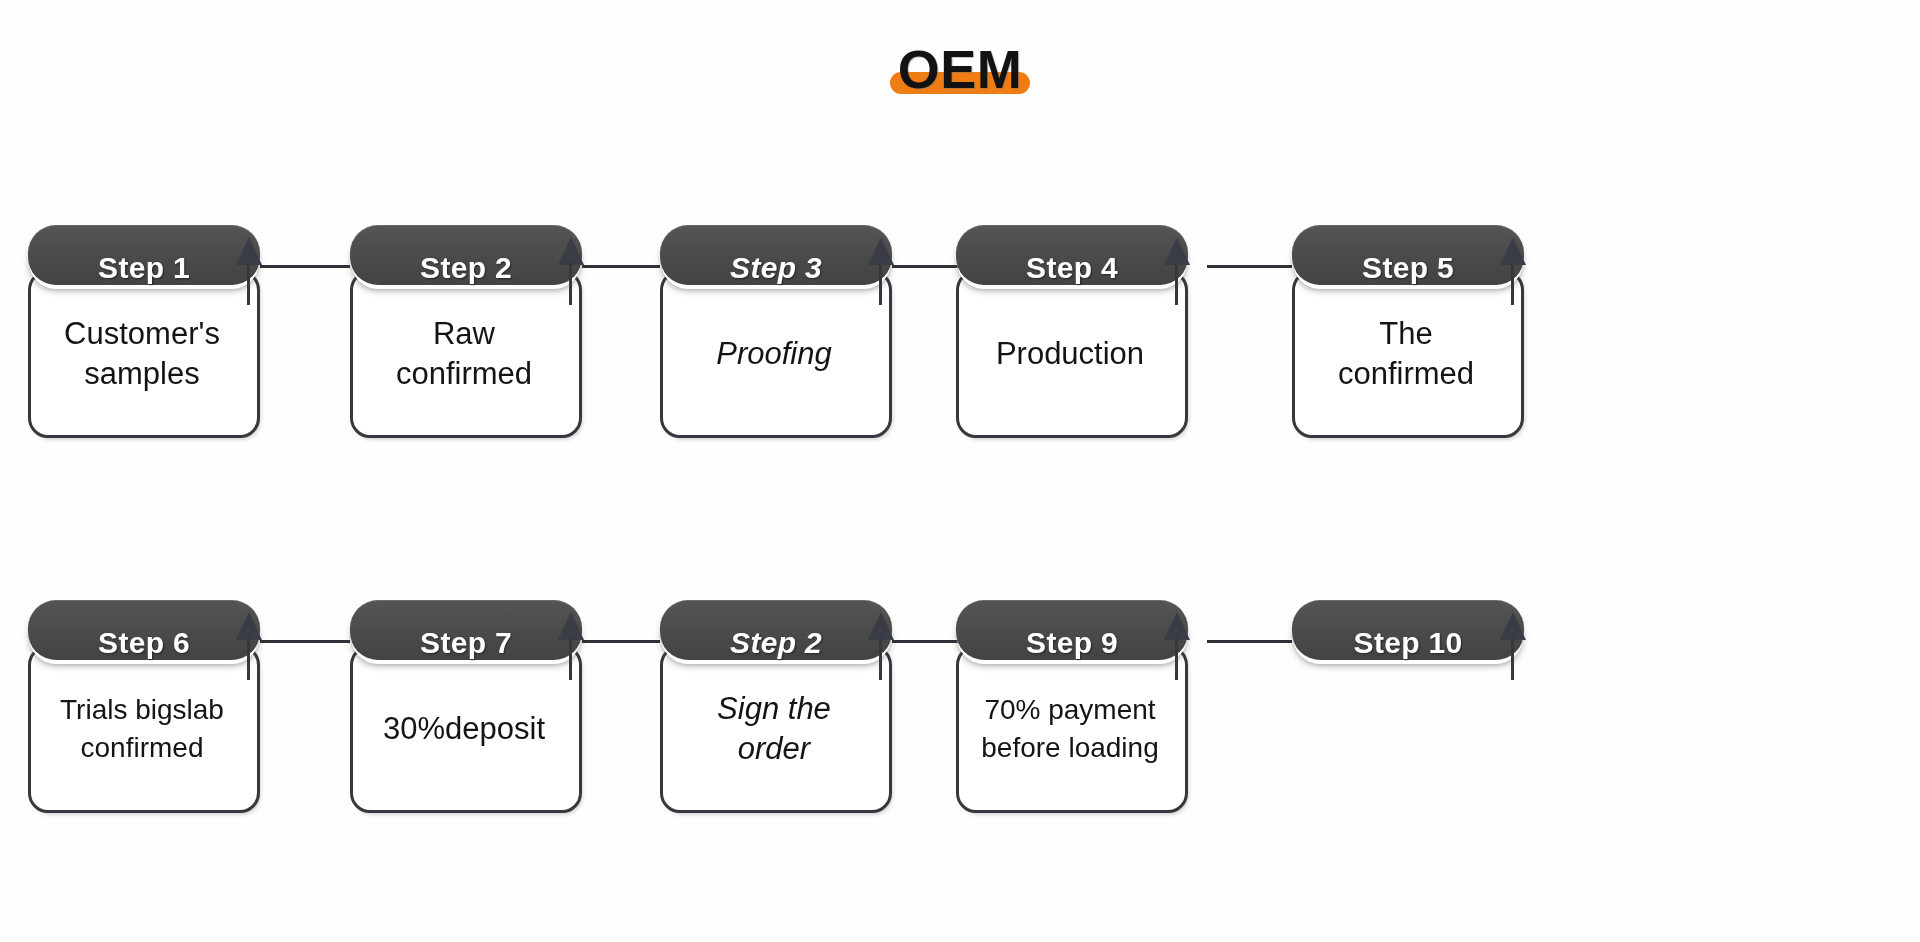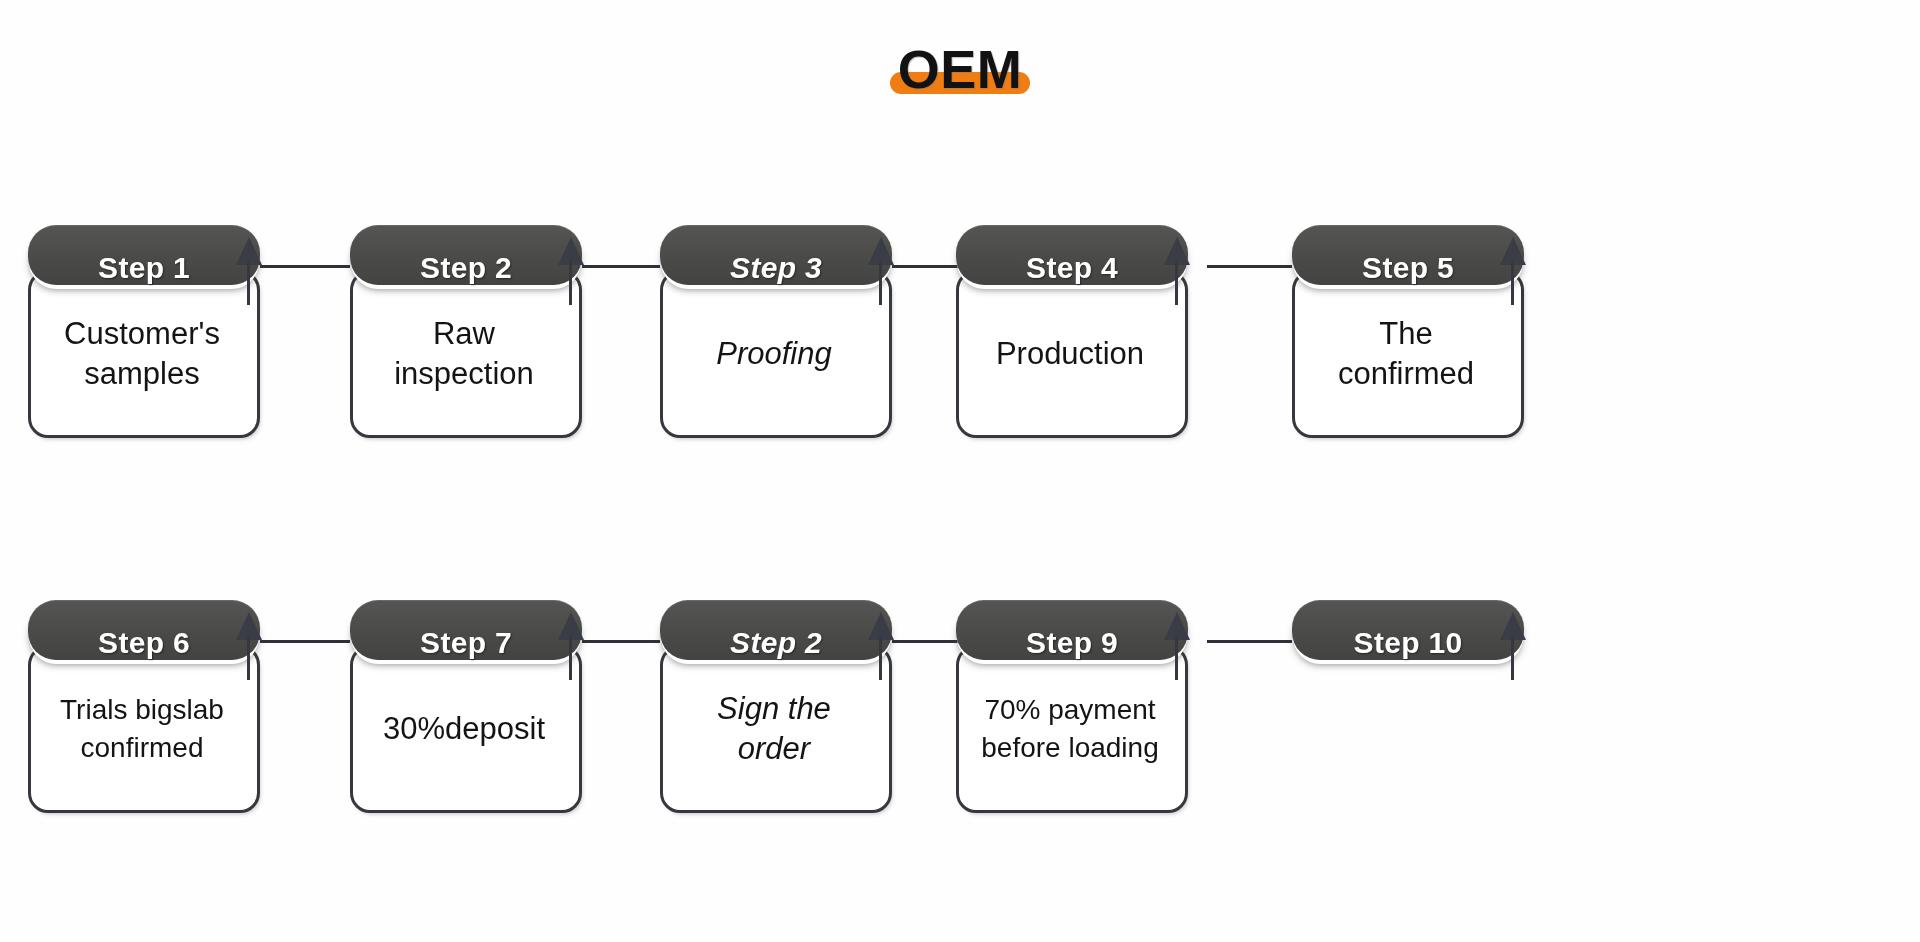--- a/index.html
+++ b/index.html
@@ -205,21 +205,21 @@
       <div class="arrow-stem"></div>
     </div>
   </div>
 
   <div class="step col-2">
     <div class="pill">
       <span class="pill-label">Step 2</span>
     </div>
     <div class="card">
       <span class="card-text">Raw
-inspection</span>
+confirmed</span>
     </div>
     <div class="arrow">
       <div class="arrow-head"></div>
       <div class="arrow-stem"></div>
     </div>
   </div>
 
   <div class="step col-3">
     <div class="pill">
       <span class="pill-label">Step 3</span>

